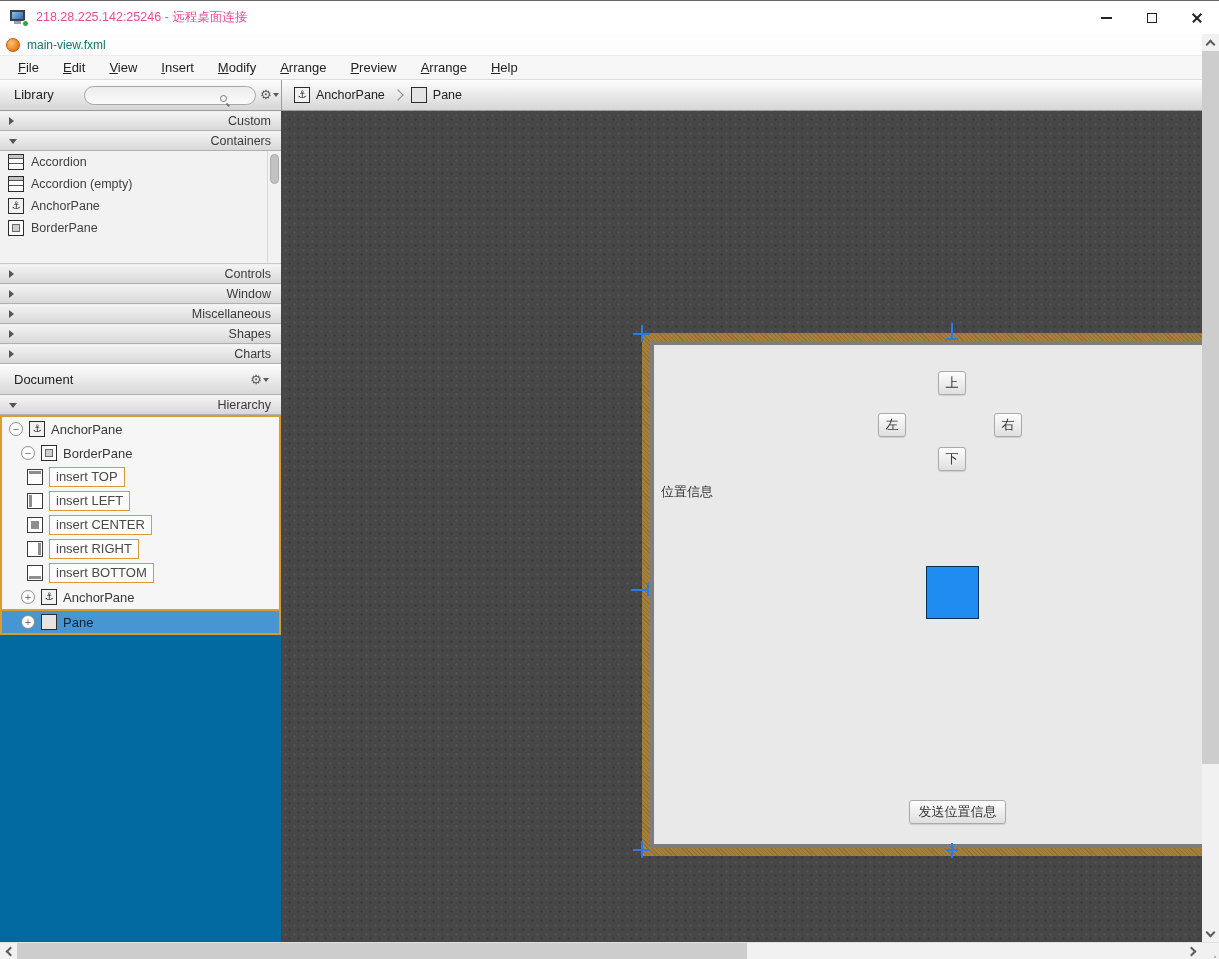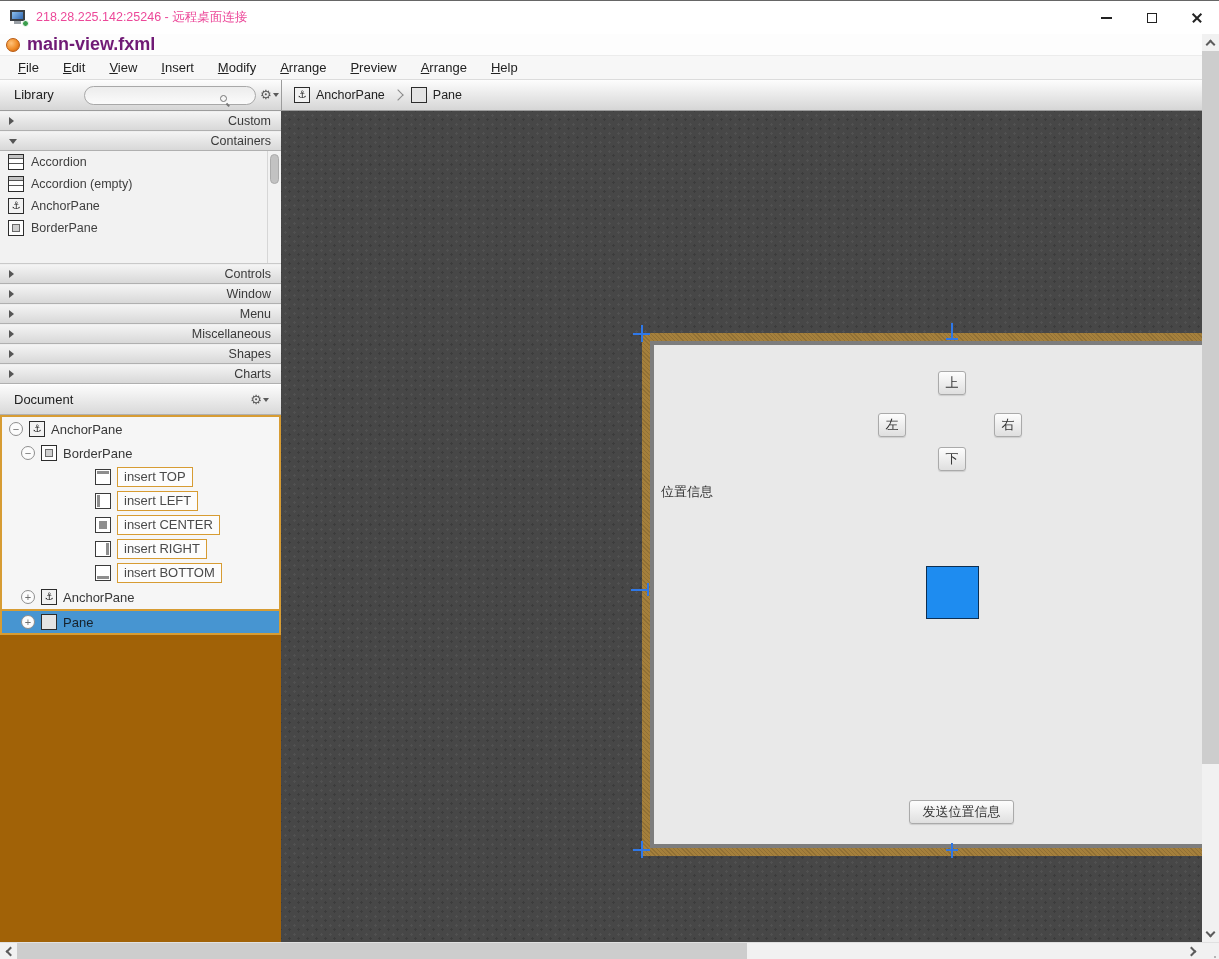--- a/index.html
+++ b/index.html
@@ -19,21 +19,21 @@
   .glyph-min { width:11px; height:2px; background:#222; }
   .glyph-max { width:10px; height:10px; border:1.5px solid #222; }
   .glyph-close { position:relative; width:12px; height:12px; }
   .glyph-close i { position:absolute; left:0; top:5px; width:12px; height:1.6px; background:#222; }
   .glyph-close i:first-child { transform:rotate(45deg); }
   .glyph-close i:last-child { transform:rotate(-45deg); }
 
   
   .sb-title { position:absolute; left:0; top:33px; width:1202px; height:22px; background:#fdfdfd; display:flex; align-items:center; border-bottom:1px solid #ececec; }
   .sb-logo { width:14px; height:14px; border-radius:50%; margin:0 7px 0 6px; background:radial-gradient(circle at 35% 35%, #ffc27a, #ef8c28 55%, #c85f10 95%); border:1px solid #b95a10; }
-  .sb-doc { font-size:18px; color:#701a75;font-weight:bold; }
+  .sb-doc { font-size:12px; color:#0f766e; }
   .menubar { position:absolute; left:0; top:55px; width:1202px; height:24px; background:#f7f7f7; border-bottom:1px solid #dcdcdc; display:flex; align-items:center; padding-left:6px; }
   .menu-item { padding:0 12px; font-size:13px; color:#222; line-height:23px; }
   .menu-item::first-letter { text-decoration:underline; }
 
   
   .toolbar { position:absolute; left:0; top:79px; width:1202px; height:31px; background:linear-gradient(#fdfdfd,#d6d6d6); border-bottom:1px solid #9c9c9c; display:flex; }
   .tb-left { position:relative; width:281px; height:100%;text-align:right; }
   .lib-label { position:absolute; left:14px; top:7px; font-size:13px; color:#222; }
   .searchbox { position:absolute; left:84px; top:6px; width:172px; height:19px; border:1px solid #a8a8a8; border-radius:10px; background:linear-gradient(#ececec,#fbfbfb); }
   .mag { position:absolute; right:26px; top:8px; width:9px; height:9px; }
@@ -60,40 +60,40 @@
   .ic-buttonbar i { position:absolute; left:2px; right:2px; bottom:2px; height:4px; background:#dedede; border:1px solid #777; }
   .ic-bp { border:1.5px solid #3a3a3a; background:#fff; }
   .ic-bp i { position:absolute; background:#8e8e8e; }
   .ic-bp .t { left:1px; right:1px; top:1px; height:3px; }
   .ic-bp .l { left:1px; top:1px; bottom:1px; width:3px; }
   .ic-bp .c { left:3px; right:3px; top:3px; bottom:3px; }
   .ic-bp .r { right:1px; top:1px; bottom:1px; width:3px; }
   .ic-bp .b { left:1px; right:1px; bottom:1px; height:3px; }
 
   
-  .left-panel { position:absolute; left:0; top:110px; width:281px; height:831px; background:#a16207; }
+  .left-panel { position:absolute; left:0; top:110px; width:281px; height:831px; background:#0369a1; }
   .section-h { height:20px; display:flex; align-items:center; background:linear-gradient(#f4f4f4,#d8d8d8); border-top:1px solid #efefef; border-bottom:1px solid #b0b0b0; padding:0 10px 0 9px; }
   .section-h .lbl { flex:1; text-align:right; font-size:12.5px; color:#3a3a3a; }
   .tri-right { width:0; height:0; border-top:4px solid transparent; border-bottom:4px solid transparent; border-left:5px solid #555; }
   .tri-down { width:0; height:0; border-left:4px solid transparent; border-right:4px solid transparent; border-top:5px solid #555; }
   .lib-list { position:relative; height:113px; background:#f2f2f2; border-bottom:1px solid #c9c9c9; overflow:hidden; }
   .lib-item { height:22px; display:flex; align-items:center; gap:7px; padding-left:8px; }
   .lib-item .txt { font-size:12.5px; color:#3f3f3f; }
   .lib-scroll { position:absolute; right:2px; top:3px; width:9px; height:30px; border-radius:5px; background:#c2c2c2; border:1px solid #ababab; }
   .lib-track { position:absolute; right:0; top:0; bottom:0; width:14px; border-left:1px solid #d6d6d6; }
   .doc-h { height:31px; display:flex; align-items:center; background:linear-gradient(#fcfcfc,#d9d9d9); border-top:1px solid #fff; border-bottom:1px solid #b0b0b0; padding:0 12px 0 14px; }
   .doc-h .lbl { flex:1; font-size:13px; color:#222; }
   .doc-gear { display:flex; align-items:center; gap:1px; }
 
   
   .tree { position:relative; border:2px solid #d79c33; background:#f6f6f6; }
   .trow { height:24px; display:flex; align-items:center; gap:6px; }
   .trow .txt { font-size:13px; color:#383838; }
   .expander { width:14px; height:14px; flex:none; border:1px solid #8e8e8e; border-radius:50%; background:#fcfcfc; color:#6e6e6e; font-size:11px; line-height:12px; text-align:center; }
-  .ind0 { padding-left:7px; } .ind1 { padding-left:19px; } .ind2 { padding-left:49px;margin-left:44px; }
+  .ind0 { padding-left:7px; } .ind1 { padding-left:19px; } .ind2 { padding-left:25px; }
   .insert-box { border:1px solid #d79c33; background:#fcfcfc; padding:1px 6px 2px; font-size:13px; color:#4a4a4a; }
   .trow.selected { background:#4795d1; border-top:2px solid #d79c33; height:24px; }
   .trow.selected .txt { color:#16212b; }
 
   
   .canvas { position:absolute; left:281px; top:110px; width:921px; height:831px; overflow:hidden;
     background-color:#474747;
     background-image:radial-gradient(rgba(255,255,255,0.055) 1.2px, transparent 1.3px),
                      radial-gradient(rgba(0,0,0,0.16) 1.2px, transparent 1.3px);
     background-size:9px 9px, 9px 9px; background-position:0 0, 4px 4px; }
@@ -239,43 +239,43 @@
     <div class="section-h">
       <span class="tri-right"></span>
       <span class="lbl">Controls</span>
     </div>
     <div class="section-h">
       <span class="tri-right"></span>
       <span class="lbl">Window</span>
     </div>
     <div class="section-h">
       <span class="tri-right"></span>
-      <span class="lbl">Menu</span>
-    </div>
-    <div class="section-h">
-      <span class="tri-right"></span>
       <span class="lbl">Miscellaneous</span>
     </div>
     <div class="section-h">
       <span class="tri-right"></span>
       <span class="lbl">Shapes</span>
     </div>
     <div class="section-h">
       <span class="tri-right"></span>
       <span class="lbl">Charts</span>
     </div>
 
     <div class="doc-h">
       <span class="lbl">Document</span>
       <span class="doc-gear">
         <span class="gear">⚙</span>
         <span class="tri-down-sm"></span>
       </span>
     </div>
 
+    <div class="section-h">
+      <span class="tri-down"></span>
+      <span class="lbl">Hierarchy</span>
+    </div>
 
     <div class="tree">
       <div class="trow ind0">
         <span class="expander">−</span>
         <span class="icon16 ic-anchor">⚓</span>
         <span class="txt">AnchorPane</span>
       </div>
       <div class="trow ind1">
         <span class="expander">−</span>
         <span class="icon16 ic-border">
@@ -329,21 +329,21 @@
   <div class="canvas">
     <div class="gold-frame">
       <div class="gray-line">
         <div class="surface">
           <div class="fx-btn" style="left:284px; top:26px; width:28px;">上</div>
           <div class="fx-btn" style="left:224px; top:68px; width:28px;">左</div>
           <div class="fx-btn" style="left:340px; top:68px; width:28px;">右</div>
           <div class="fx-btn" style="left:284px; top:102px; width:28px;">下</div>
           <div class="pos-label" style="left:7px; top:138px;">位置信息</div>
           <div class="blue-square" style="left:272px; top:221px;"></div>
-          <div class="fx-btn" style="left:255px; top:455px; width:105px;">发送位置信息</div>
+          <div class="fx-btn" style="left:255px; top:455px; width:97px;">发送位置信息</div>
         </div>
       </div>
     </div>
 
     <div class="hnd" style="left:352px; top:222px; width:17px; height:2px;"></div>
     <div class="hnd" style="left:360px; top:214px; width:2px; height:17px;"></div>
     <div class="hnd" style="left:670px; top:212px; width:2px; height:17px;"></div>
     <div class="hnd" style="left:665px; top:227px; width:12px; height:2px;"></div>
     <div class="hnd" style="left:350px; top:478px; width:18px; height:2px;"></div>
     <div class="hnd" style="left:366px; top:472px; width:2px; height:13px;"></div>

